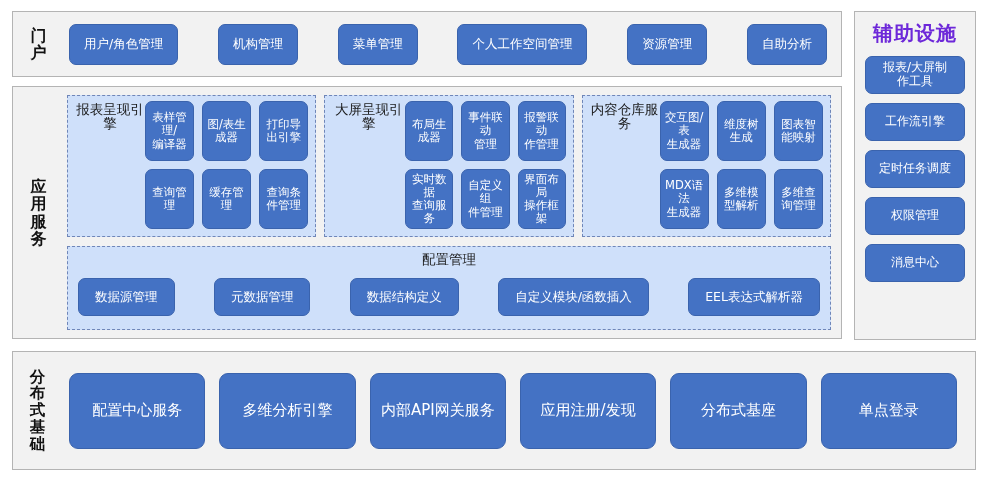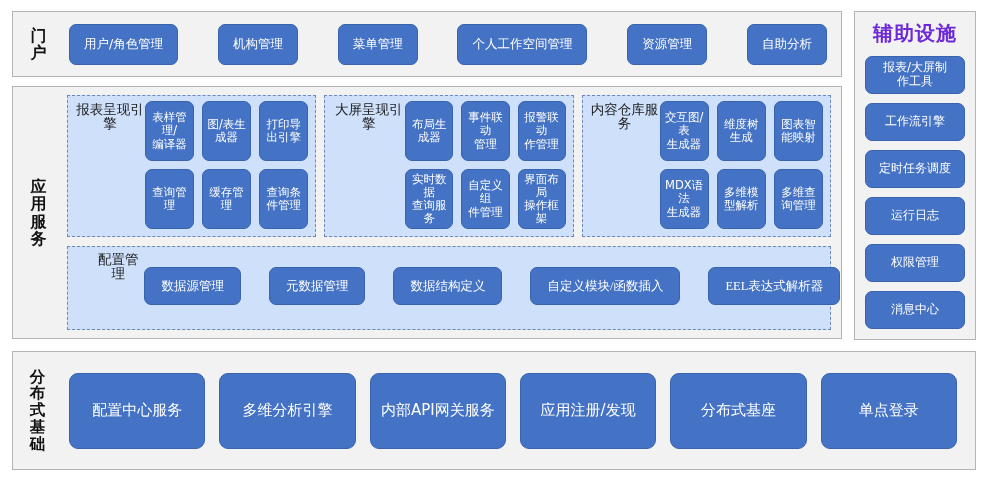--- a/index.html
+++ b/index.html
@@ -167,31 +167,30 @@
     font-size: 11.5px;
   }
   #engine-row .group { flex: 1 1 0; }
 
   
   #config-group {
     flex: 1 1 auto;
     background: #cfe0fa;
     border: 1px dashed #6f86b8;
     box-sizing: border-box;
-    padding: 4px 10px 8px 24px;
-    display: flex;
-    flex-direction: row;
+    padding: 4px 10px 8px 10px;
+    display: flex;
+    flex-direction: column;
   }
   #config-row {
     flex: 1 1 auto;
     display: flex;
     align-items: center;
     justify-content: space-between;
     gap: 28px;
-    font-family: Liberation Serif, serif;
   }
   #config-row .node {
     height: 38px;
     font-size: 12.5px;
     flex: 0 0 auto;
     padding: 0 16px;
   }
 
   
   #dist-panel {
@@ -237,21 +236,20 @@
     </div>
   </div>
 
   <div class="panel" id="aux-panel">
     <div id="aux-title">辅助设施</div>
     <div id="aux-list">
       <div class="node">报表/大屏制
 作工具</div>
       <div class="node">工作流引擎</div>
       <div class="node">定时任务调度</div>
-      <div class="node">运行日志</div>
       <div class="node">权限管理</div>
       <div class="node">消息中心</div>
     </div>
   </div>
 
   <div class="panel" id="app-panel">
     <div class="vlabel">应
 用
 服
 务</div>

